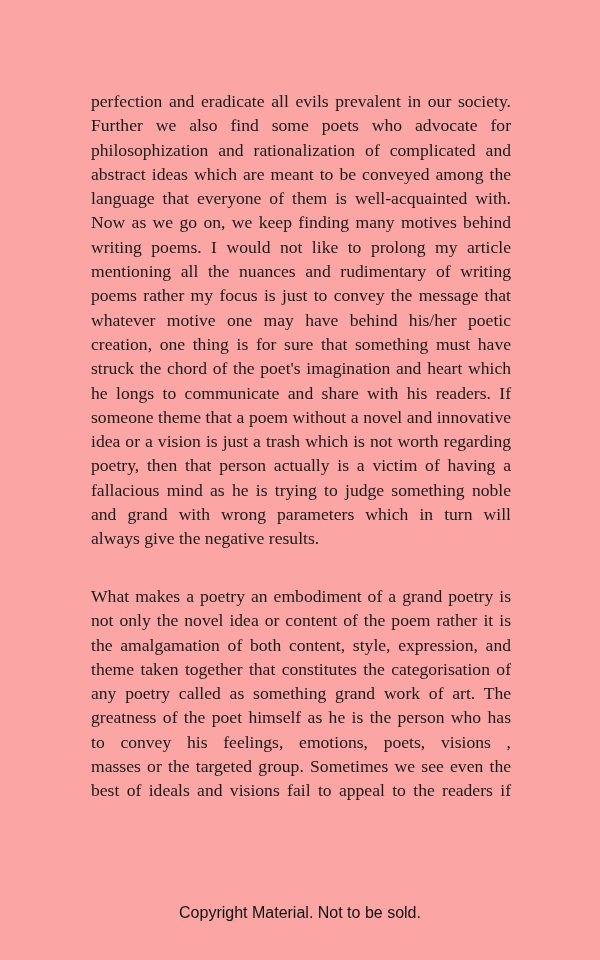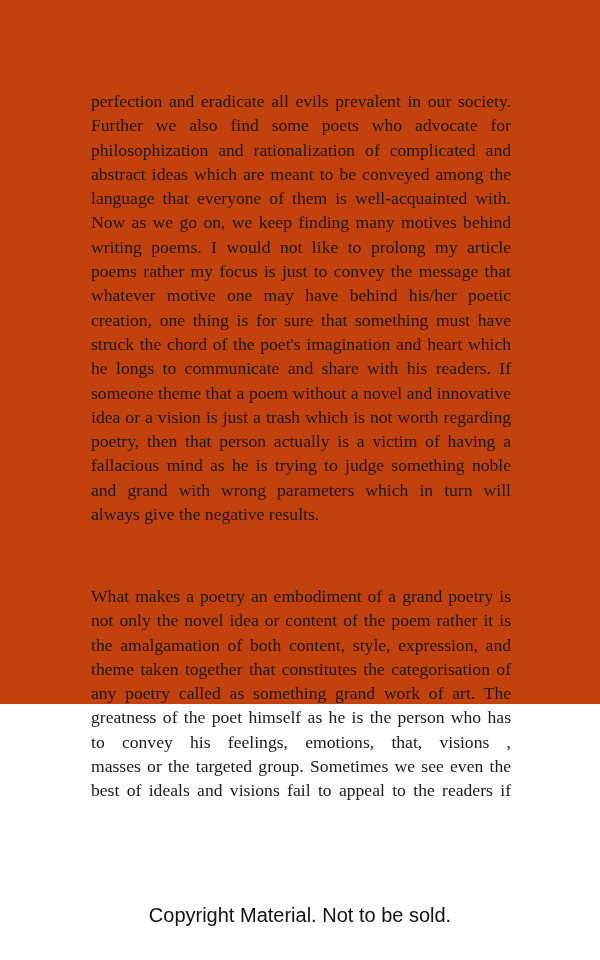--- a/index.html
+++ b/index.html
@@ -9,22 +9,22 @@
     }
     body {
       width: 600px;
       height: 960px;
       position: relative;
       overflow: hidden;
     }
     .page {
       position: absolute;
       left: 0; top: 0;
-      width: 600px; height: 704px;
-      background: #c2410c;
+      width: 600px; height: 960px;
+      background: #fca5a5;
     }
     .body-text {
       position: absolute;
       left: 91px;
       width: 420px;
       font-family: "Liberation Serif", serif;
       font-size: 17.6px;
       color: #1a1a1a;
       line-height: 24.3px;
     }
@@ -40,53 +40,54 @@
     .line.last {
       text-align-last: left;
     }
     .footer {
       position: absolute;
       top: 904px;
       left: 0;
       width: 600px;
       text-align: center;
       font-family: "Liberation Sans", sans-serif;
-      font-size: 20px;
+      font-size: 16px;
       color: #111111;
     }
   </style>
 </head>
 <body>
 
 <div class="page">
   <div class="body-text para1">
       <span class="line">perfection and eradicate all evils prevalent in our society.</span>
       <span class="line">Further we also find some poets who advocate for</span>
       <span class="line">philosophization and rationalization of complicated and</span>
       <span class="line">abstract ideas which are meant to be conveyed among the</span>
       <span class="line">language that everyone of them is well-acquainted with.</span>
       <span class="line">Now as we go on, we keep finding many motives behind</span>
       <span class="line">writing poems. I would not like to prolong my article</span>
+      <span class="line">mentioning all the nuances and rudimentary of writing</span>
       <span class="line">poems rather my focus is just to convey the message that</span>
       <span class="line">whatever motive one may have behind his/her poetic</span>
       <span class="line">creation, one thing is for sure that something must have</span>
       <span class="line">struck the chord of the poet's imagination and heart which</span>
       <span class="line">he longs to communicate and share with his readers. If</span>
       <span class="line">someone theme that a poem without a novel and innovative</span>
       <span class="line">idea or a vision is just a trash which is not worth regarding</span>
       <span class="line">poetry, then that person actually is a victim of having a</span>
       <span class="line">fallacious mind as he is trying to judge something noble</span>
       <span class="line">and grand with wrong parameters which in turn will</span>
       <span class="line last">always give the negative results.</span>
     </div>
   <div class="body-text para2">
       <span class="line">What makes a poetry an embodiment of a grand poetry is</span>
       <span class="line">not only the novel idea or content of the poem rather it is</span>
       <span class="line">the amalgamation of both content, style, expression, and</span>
       <span class="line">theme taken together that constitutes the categorisation of</span>
       <span class="line">any poetry called as something grand work of art. The</span>
       <span class="line">greatness of the poet himself as he is the person who has</span>
-      <span class="line">to convey his feelings, emotions, that, visions ,</span>
+      <span class="line">to convey his feelings, emotions, poets, visions ,</span>
       <span class="line">masses or the targeted group. Sometimes we see even the</span>
       <span class="line">best of ideals and visions fail to appeal to the readers if</span>
     </div>
   <div class="footer">Copyright Material. Not to be sold.</div>
 </div>
 
 </body></html>

